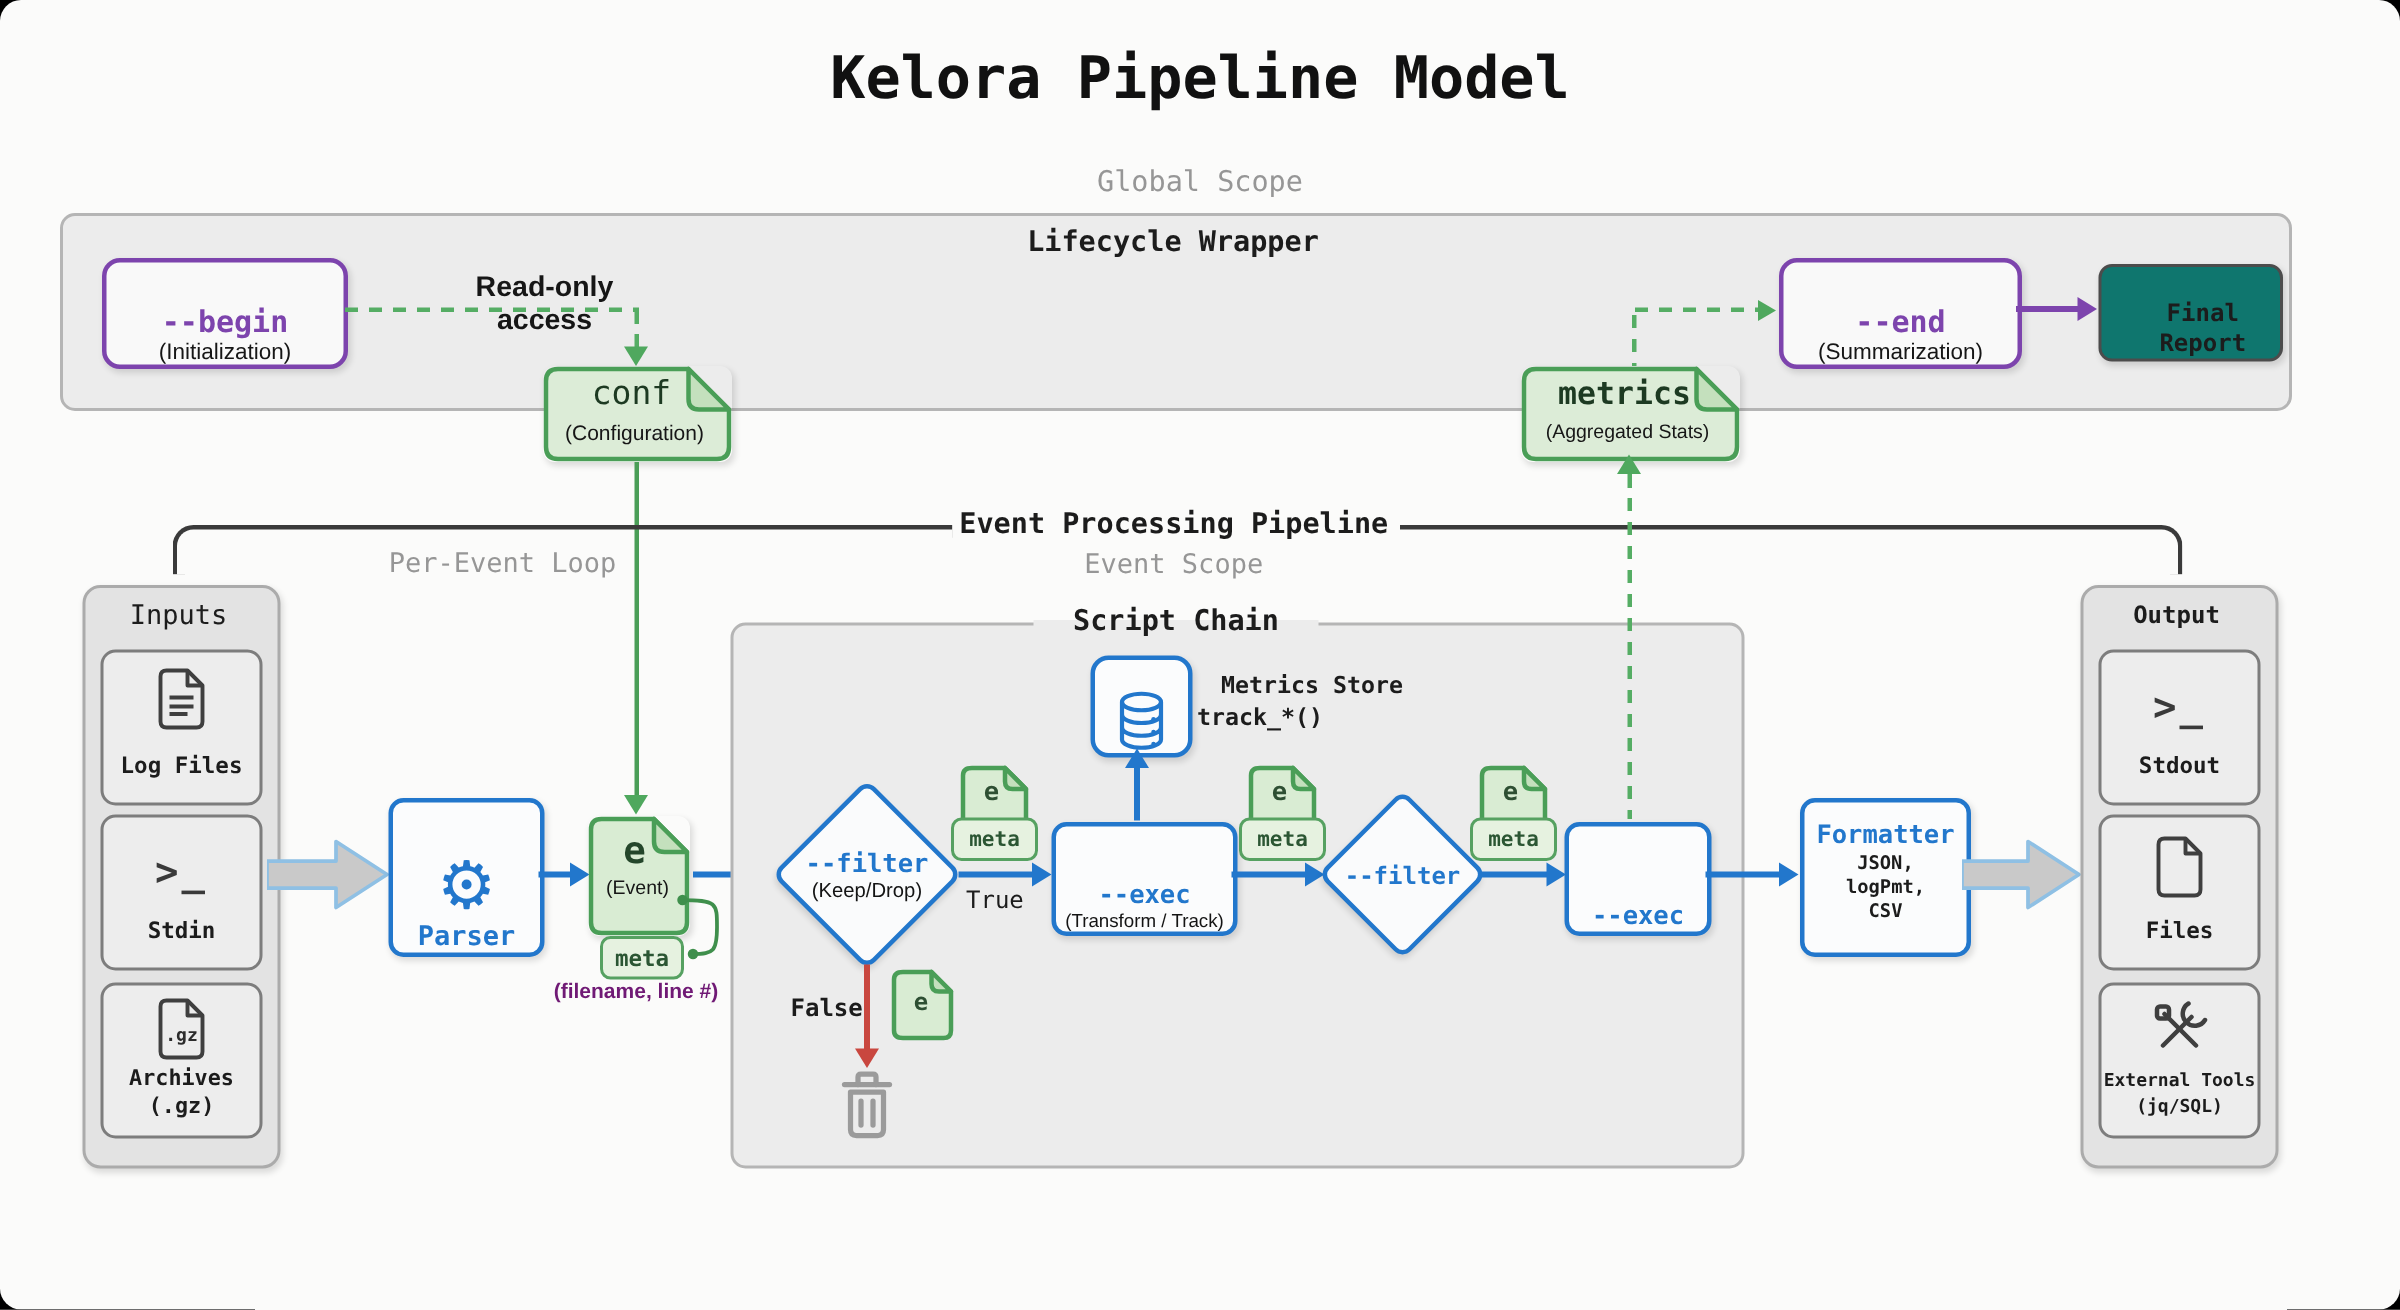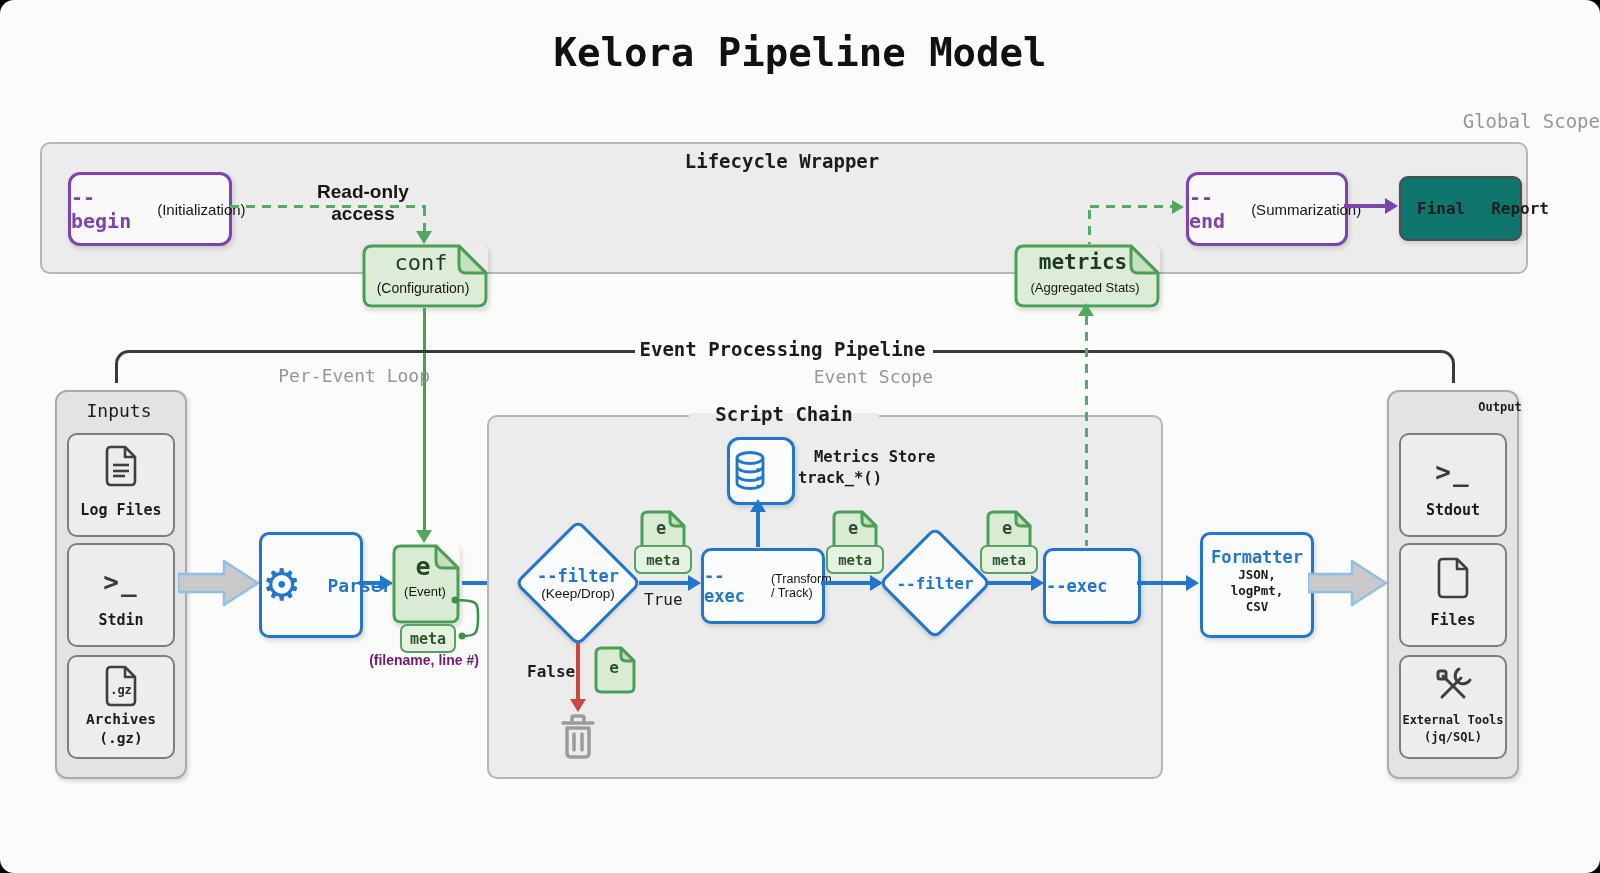--- a/index.html
+++ b/index.html
@@ -2,35 +2,35 @@
 <html><head>
 <meta charset="utf-8">
 <style>
   html,body{margin:0;padding:0;background:#000;}
   .stage{position:relative;width:1600px;height:873px;background:#fbfbfa;border-radius:14px;overflow:hidden;
          font-family:"DejaVu Sans Mono","Liberation Mono",monospace;color:#1c1c1c;}
   .abs{position:absolute;}
   .mono{font-family:"DejaVu Sans Mono","Liberation Mono",monospace;}
   .sans{font-family:"Liberation Sans",sans-serif;}
   .ctr{text-align:center;}
-  .muted{color:#969696;text-align:right;}
+  .muted{color:#969696;}
   .shadow{box-shadow:1.5px 2.5px 4px rgba(0,0,0,.13);}
 
   
   .wrapper{background:#ececec;border:2px solid #b5b5b5;border-radius:10px;}
   .iopanel{background:#e3e3e3;border:2px solid #ababab;border-radius:12px;}
   .iobox{background:#ededed;border:2.5px solid #7d7d7d;border-radius:10px;}
 
   
   .pnode{border:3px solid #7d44ad;border-radius:12px;background:#f9f9f9;}
   .gnode{border:2.5px solid #4c4c4c;border-radius:9px;background:#0f766e;padding-left:16px;}
   .bbox{border:3px solid #2277cc;border-radius:10px;background:#fbfcfd;}
   .purple{color:#7d44ad;}
   .blue{color:#2277cc;}
-  .flexc{display:flex;flex-direction:row;align-items:center;justify-content:space-between;gap:26px;}
+  .flexc{display:flex;flex-direction:column;align-items:center;justify-content:flex-end;}
 
   
   .hline{height:3.5px;background:#2277cc;}
   .vline{width:3.5px;background:#2277cc;}
   .hline-p{height:3.5px;background:#7d44ad;}
   .vline-g{width:3px;background:#4a9e57;}
   .vline-r{width:3.5px;background:#c9473f;}
   .dashh{height:3px;background:repeating-linear-gradient(90deg,#55ad64 0 9px,transparent 9px 16px);}
   .dashv{width:3px;background:repeating-linear-gradient(180deg,#55ad64 0 9px,transparent 9px 16px);}
 
@@ -310,21 +310,21 @@
     <g fill="none" stroke="#9b9b9b" stroke-width="3.5" stroke-linecap="round" stroke-linejoin="round">
       <path d="M6 11 H36"></path>
       <path d="M15 11 V6 Q15 4 17 4 H25 Q27 4 27 6 V11"></path>
       <path d="M10 16 H32 V41 Q32 45 28 45 H14 Q10 45 10 41 Z"></path>
       <path d="M17 22 V38"></path>
         <path d="M25 22 V38"></path>
     </g>
   </svg>
 
   <div class="abs iopanel shadow" style="left:1387px;top:390px;width:128px;height:385px;"></div>
-  <div class="abs ctr" style="left:1436px;top:400px;width:128px;font-size:12px;font-weight:bold;">Output</div>
+  <div class="abs ctr" style="left:1387px;top:400px;width:128px;font-size:16px;font-weight:bold;">Output</div>
 
   <div class="abs iobox" style="left:1399px;top:433px;width:104px;height:100px;">
     <div class="abs ctr term mono" style="left:0;top:22px;width:104px;">&gt;_</div>
     <div class="abs ctr mono" style="left:0;top:66px;width:104px;font-size:15px;font-weight:bold;">Stdout</div>
   </div>
 
   <div class="abs iobox" style="left:1399px;top:543px;width:104px;height:100px;">
     <svg class="abs" style="left:35px;top:12px;" width="34" height="42" viewBox="0 0 34 42">
       <g fill="none" stroke="#3f3f3f" stroke-width="2.6" stroke-linejoin="round">
         <path d="M7 2 H21 L31 12 V36 Q31 40 27 40 H7 Q3 40 3 36 V6 Q3 2 7 2 Z"></path>

